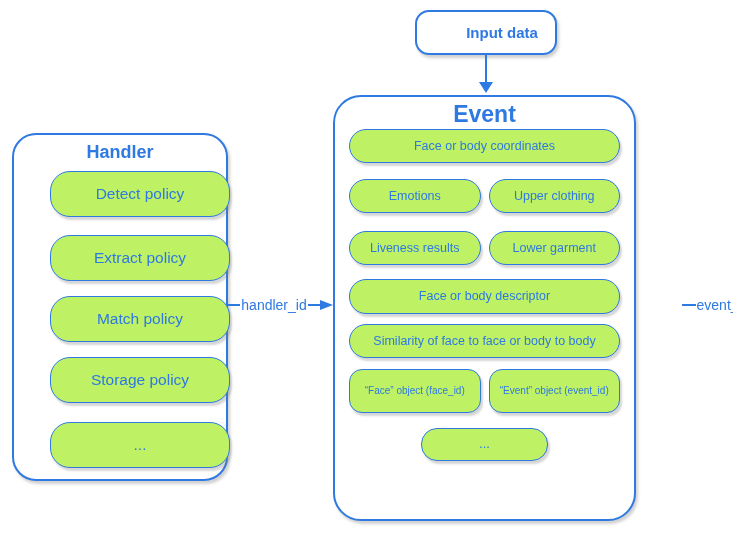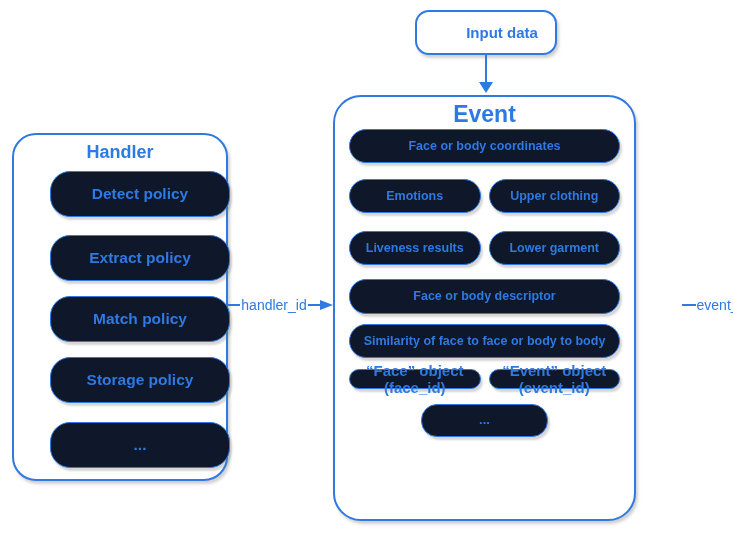--- a/index.html
+++ b/index.html
@@ -24,25 +24,25 @@
     position: absolute;
     left: 0; right: 0;
     text-align: center;
     font-weight: 600;
   }
   .pill {
     display: flex;
     align-items: center;
     justify-content: center;
     text-align: center;
-    background: #0f172a;
+    background: #bef264;
     border: 1.5px solid var(--blue);
     box-shadow: 2px 3px 2px rgba(120,120,120,0.30);
     box-sizing: border-box;
-    font-weight: 700;
+    font-weight: 400;
     line-height: 1.15;
   }
   
   .input-node {
     left: 415px; top: 10px; width: 142px; height: 45px;
     border-radius: 14px;
     display: flex; align-items: center; justify-content: center;
     font-size: 15px; font-weight: 600; padding-left: 32px;
   }
   
@@ -64,21 +64,21 @@
   .p-first { margin-top: 36px; }
   .p-g18 { margin-top: 18px; align-items: center; }
   .p-g14 { margin-top: 14px; justify-content: center; }
   .p-g15 { margin-top: 15px; align-items: center; }
   .p-g19 { margin-top: 19px; }
   
   .event-box { left: 333px; top: 95px; width: 303px; height: 426px; border-radius: 28px; }
   .event-title { top: 4px; font-size: 23px; }
   .event-content { position: absolute; left: 14px; right: 14px; top: 0; }
   .e-pill { height: 34px; border-radius: 17px; font-size: 12.5px; white-space: nowrap; }
-  .e-pill-wrap { height: 20px; border-radius: 13px; font-size: 15px; white-space: normal; padding: 0 6px; }
+  .e-pill-wrap { height: 44px; border-radius: 13px; font-size: 10px; white-space: normal; padding: 0 6px; }
   .row2 { display: flex; gap: 8px; }
   .row2 .pill { flex: 1; }
   .dots-pill { width: 127px; height: 33px; margin: 0 auto; border-radius: 16px; font-size: 13px; }
   .g-first { margin-top: 32px; }
   .g18 { margin-top: 18px; }
   .g16 { margin-top: 16px; }
   .g14 { margin-top: 14px; }
   .g10 { margin-top: 10px; }
   .g11 { margin-top: 11px; }
   .g15 { margin-top: 15px; }

